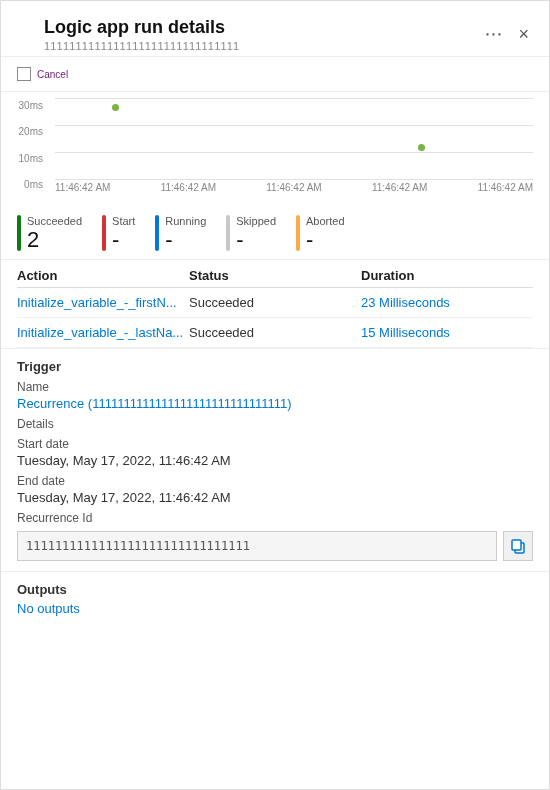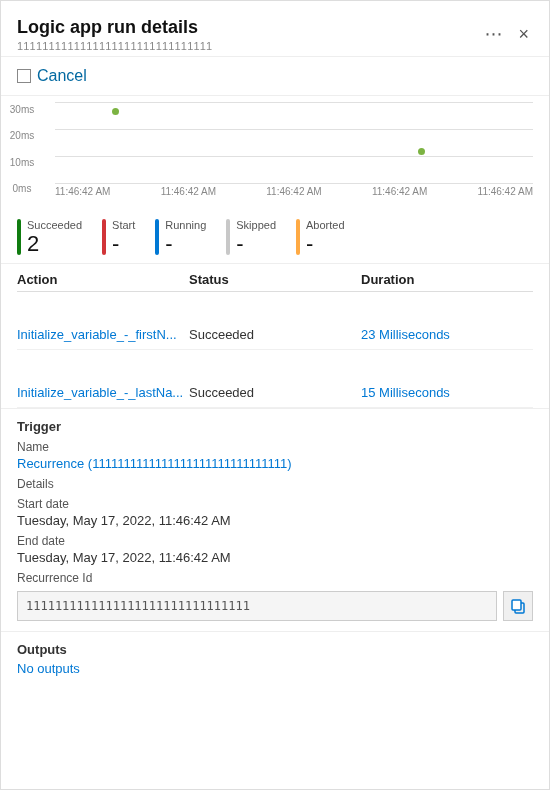--- a/index.html
+++ b/index.html
@@ -21,20 +21,21 @@
     }
     .header {
       display: flex;
       align-items: flex-start;
       justify-content: space-between;
       padding: 16px 16px 4px 16px;
       border-bottom: 1px solid #eee;
     }
     .header-left {
       flex: 1;
+      margin-left: 27px;
     }
     .header-title {
       font-size: 18px;
       font-weight: 600;
       color: #111;
     }
     .header-subtitle {
       font-size: 11px;
       color: #888;
       margin-top: 2px;
@@ -62,33 +63,33 @@
       border-bottom: 1px solid #eee;
     }
     .checkbox {
       width: 14px;
       height: 14px;
       border: 1px solid #888;
       background: #fff;
       display: inline-block;
     }
     .cancel-label {
-      color: #0369a1;
-      font-size: 16px;
+      color: #701a75;
+      font-size: 10px;
     }
     .chart-yaxis {
       position: absolute;
       left: 0;
       top: 8px;
       width: 46px;
       height: 90px;
       display: flex;
       flex-direction: column;
       justify-content: space-between;
-      align-items: center;
+      align-items: flex-end;
       padding-right: 4px;
     }
     .chart-ylabel {
       font-size: 10px;
       color: #888;
     }
     .chart-grid {
       position: relative;
       height: 90px;
       width: 100%;
@@ -163,21 +164,20 @@
     .table-col-header {
       font-size: 13px;
       font-weight: 600;
       color: #222;
     }
     .table-data-row {
       display: grid;
       grid-template-columns: 1fr 1fr 1fr;
       padding: 7px 0;
       border-bottom: 1px solid #f0f0f0;
-      margin-top: 28px;
     }
     .table-cell {
       font-size: 13px;
       color: #333;
     }
     .table-cell.action {
       color: #0078d4;
     }
     .table-cell.duration {
       color: #0078d4;

